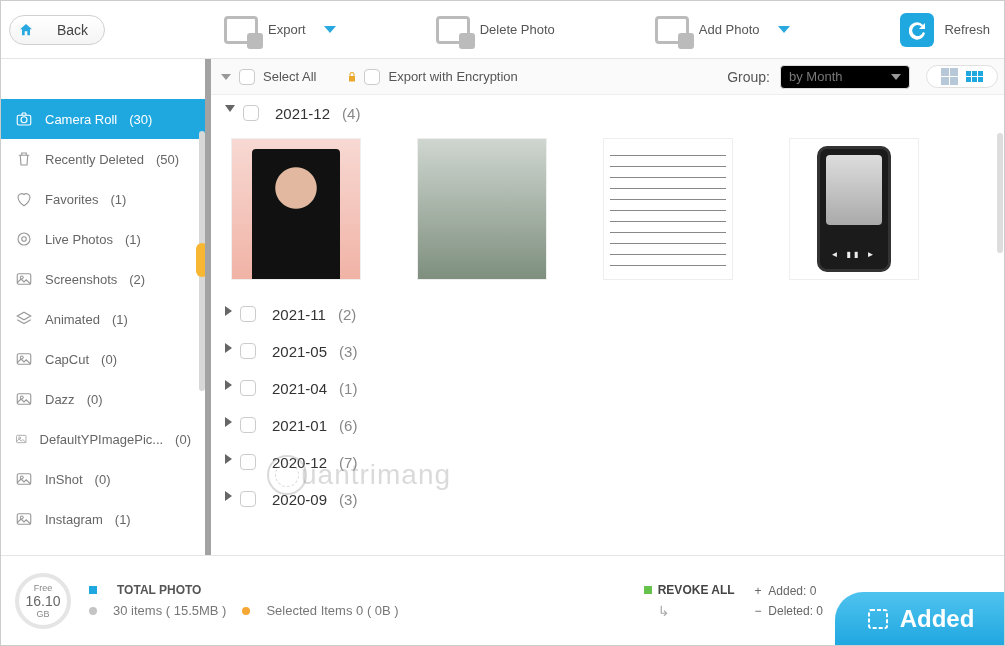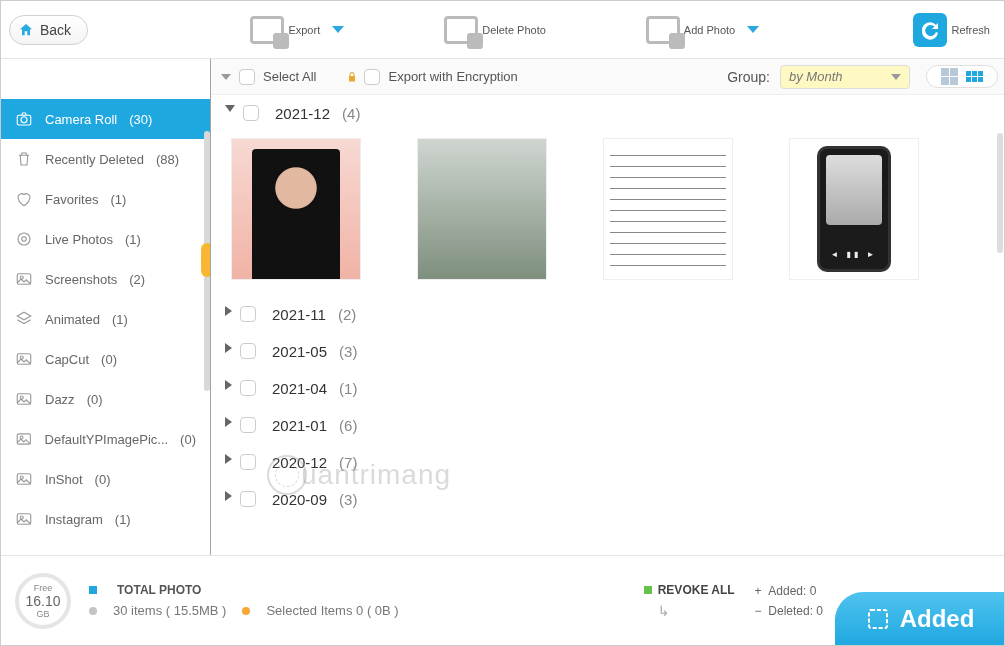--- a/index.html
+++ b/index.html
@@ -1,46 +1,46 @@
 <!DOCTYPE html>
 <html><head>
 <meta charset="utf-8">
 <style>
 * { margin: 0; padding: 0; box-sizing: border-box; font-family: -apple-system, "Segoe UI", Arial, sans-serif; }
 body { width: 1005px; height: 646px; background: #fff; border: 1px solid #ccc; display: flex; flex-direction: column; overflow: hidden; position: relative; }
 
 
 .topbar { height: 58px; border-bottom: 1px solid #e5e5e5; display: flex; align-items: center; }
-.back-btn { height: 30px; margin: 0 8px; padding: 0 16px 0 8px; border: 1px solid #d0d0d0; border-radius: 20px; background: linear-gradient(#fff,#f4f4f4); display: flex; align-items: center; gap: 6px; font-size: 14px; color: #444; cursor: pointer; }
+.back-btn { height: 30px; margin: 0 8px; padding: 0 16px 0 8px; border: 1px solid #d0d0d0; border-radius: 20px; background: linear-gradient(#fff,#f4f4f4); display: flex; align-items: center; gap: 23px; font-size: 14px; color: #444; cursor: pointer; }
 .back-btn svg { width: 16px; height: 16px; fill: #2aa9e0; }
 .toolbar-group { flex: 1; display: flex; justify-content: center; gap: 100px; }
-.tool-btn { display: flex; align-items: center; gap: 4px; font-size: 11px; color: #555; cursor: pointer; }
+.tool-btn { display: flex; align-items: center; gap: 10px; font-size: 13px; color: #555; cursor: pointer; }
 .tool-icon { width: 34px; height: 28px; border: 3px solid #bbb; border-radius: 4px; position: relative; }
 .tool-icon::after { content: ""; position: absolute; right: -8px; bottom: -8px; width: 16px; height: 16px; background: #bbb; border-radius: 3px; }
 .drop-arrow { width: 0; height: 0; border-left: 6px solid transparent; border-right: 6px solid transparent; border-top: 7px solid #2aa9e0; margin-left: 8px; }
 .refresh-icon { width: 34px; height: 34px; border-radius: 6px; background: #1fa7e0; display: flex; align-items: center; justify-content: center; }
 .refresh-icon svg { width: 24px; height: 24px; fill: #fff; }
 
 
 .secbar { height: 36px; background: #fafafa; border-bottom: 1px solid #eee; display: flex; align-items: center; padding: 0 6px 0 220px; font-size: 13px; color: #555; position: relative; }
 .secbar .dev-tab { position: absolute; left: 0; top: 0; bottom: 0; width: 210px; display: flex; align-items: center; gap: 10px; padding-left: 14px; font-weight: 600; font-size: 14px; color: #333; }
 .secbar .dev-tab svg { width: 16px; height: 20px; stroke: #888; fill: none; stroke-width: 1.5; }
 .chevron-tiny { width: 0; height: 0; border-left: 5px solid transparent; border-right: 5px solid transparent; border-top: 6px solid #999; margin-right: 8px; }
 .chkbox { width: 16px; height: 16px; border: 1px solid #ccc; border-radius: 4px; background: #fff; margin-right: 8px; flex-shrink: 0; }
 .lock-ic { width: 12px; height: 14px; margin: 0 6px 0 30px; }
 .group-label { margin-left: auto; color: #555; font-size: 14px; }
-.group-select { margin: 0 10px; width: 130px; height: 24px; border: 1px solid #ddd; border-radius: 4px; background: #fef9c3; display: flex; align-items: center; justify-content: space-between; padding: 0 8px; color: #777; font-size: 13px; font-style: italic; }
+.group-select { margin: 0 10px; width: 130px; height: 24px; border: 1px solid #ddd; border-radius: 4px; background: #000000; display: flex; align-items: center; justify-content: space-between; padding: 0 8px; color: #777; font-size: 13px; }
 .view-toggle { display: flex; align-items: center; gap: 8px; background: #fff; border: 1px solid #e0e0e0; border-radius: 14px; padding: 2px 14px; margin-left: 6px; }
 .view-btn { display: grid; grid-template-columns: repeat(3,5px); grid-template-rows: repeat(2,5px); gap: 1px; }
 .vb-big { grid-template-columns: repeat(2,8px); grid-template-rows: repeat(2,8px); }
 .view-btn span { background: #b7c8d8; }
 .view-btn.active span { background: #1fa7e0; }
 
 
-.sidebar { position: absolute; left: 0; top: 58px; bottom: 90px; width: 210px; background: #fff; border-right: 1px solid #a3a3a3; overflow: hidden; }
+.sidebar { position: absolute; left: 0; top: 58px; bottom: 90px; width: 210px; background: #fff; border-right: 6px solid #a3a3a3; overflow: hidden; }
 .side-list { padding-top: 40px; }
 .side-item { height: 40px; display: flex; align-items: center; gap: 12px; padding: 0 14px; font-size: 13px; color: #666; cursor: pointer; position: relative; }
 .side-item.active { background: #1fa7e0; color: #fff; }
 .side-item svg { width: 18px; height: 18px; stroke: #999; fill: none; stroke-width: 1.5; }
 .side-item.active svg { stroke: #fff; }
 .side-item.link .lbl { }
 .side-scroll { position: absolute; right: 0; top: 72px; width: 6px; height: 260px; background: #d8d8d8; border-radius: 3px; }
 .side-scroll::after { content: ""; position: absolute; left: -3px; width: 12px; top: 112px; height: 34px; background: #f7b733; border-radius: 6px; }
 
 
@@ -168,21 +168,21 @@
           <path d="M9 7l1-3h4l1 3"></path>
         </svg>
         <span class="lbl">Camera Roll</span>
         <span>(30)</span>
       </div>
       <div class="side-item">
         <svg viewBox="0 0 24 24">
           <path d="M5 7h14M9 7V4h6v3M7 7l1 13h8l1-13"></path>
         </svg>
         <span class="lbl">Recently Deleted</span>
-        <span>(88)</span>
+        <span>(50)</span>
       </div>
       <div class="side-item">
         <svg viewBox="0 0 24 24">
           <path d="M12 21s-8-5-8-12a5 5 0 0 1 8-3 5 5 0 0 1 8 3c0 7-8 12-8 12z"></path>
         </svg>
         <span class="lbl">Favorites</span>
         <span>(1)</span>
       </div>
       <div class="side-item">
         <svg viewBox="0 0 24 24">

